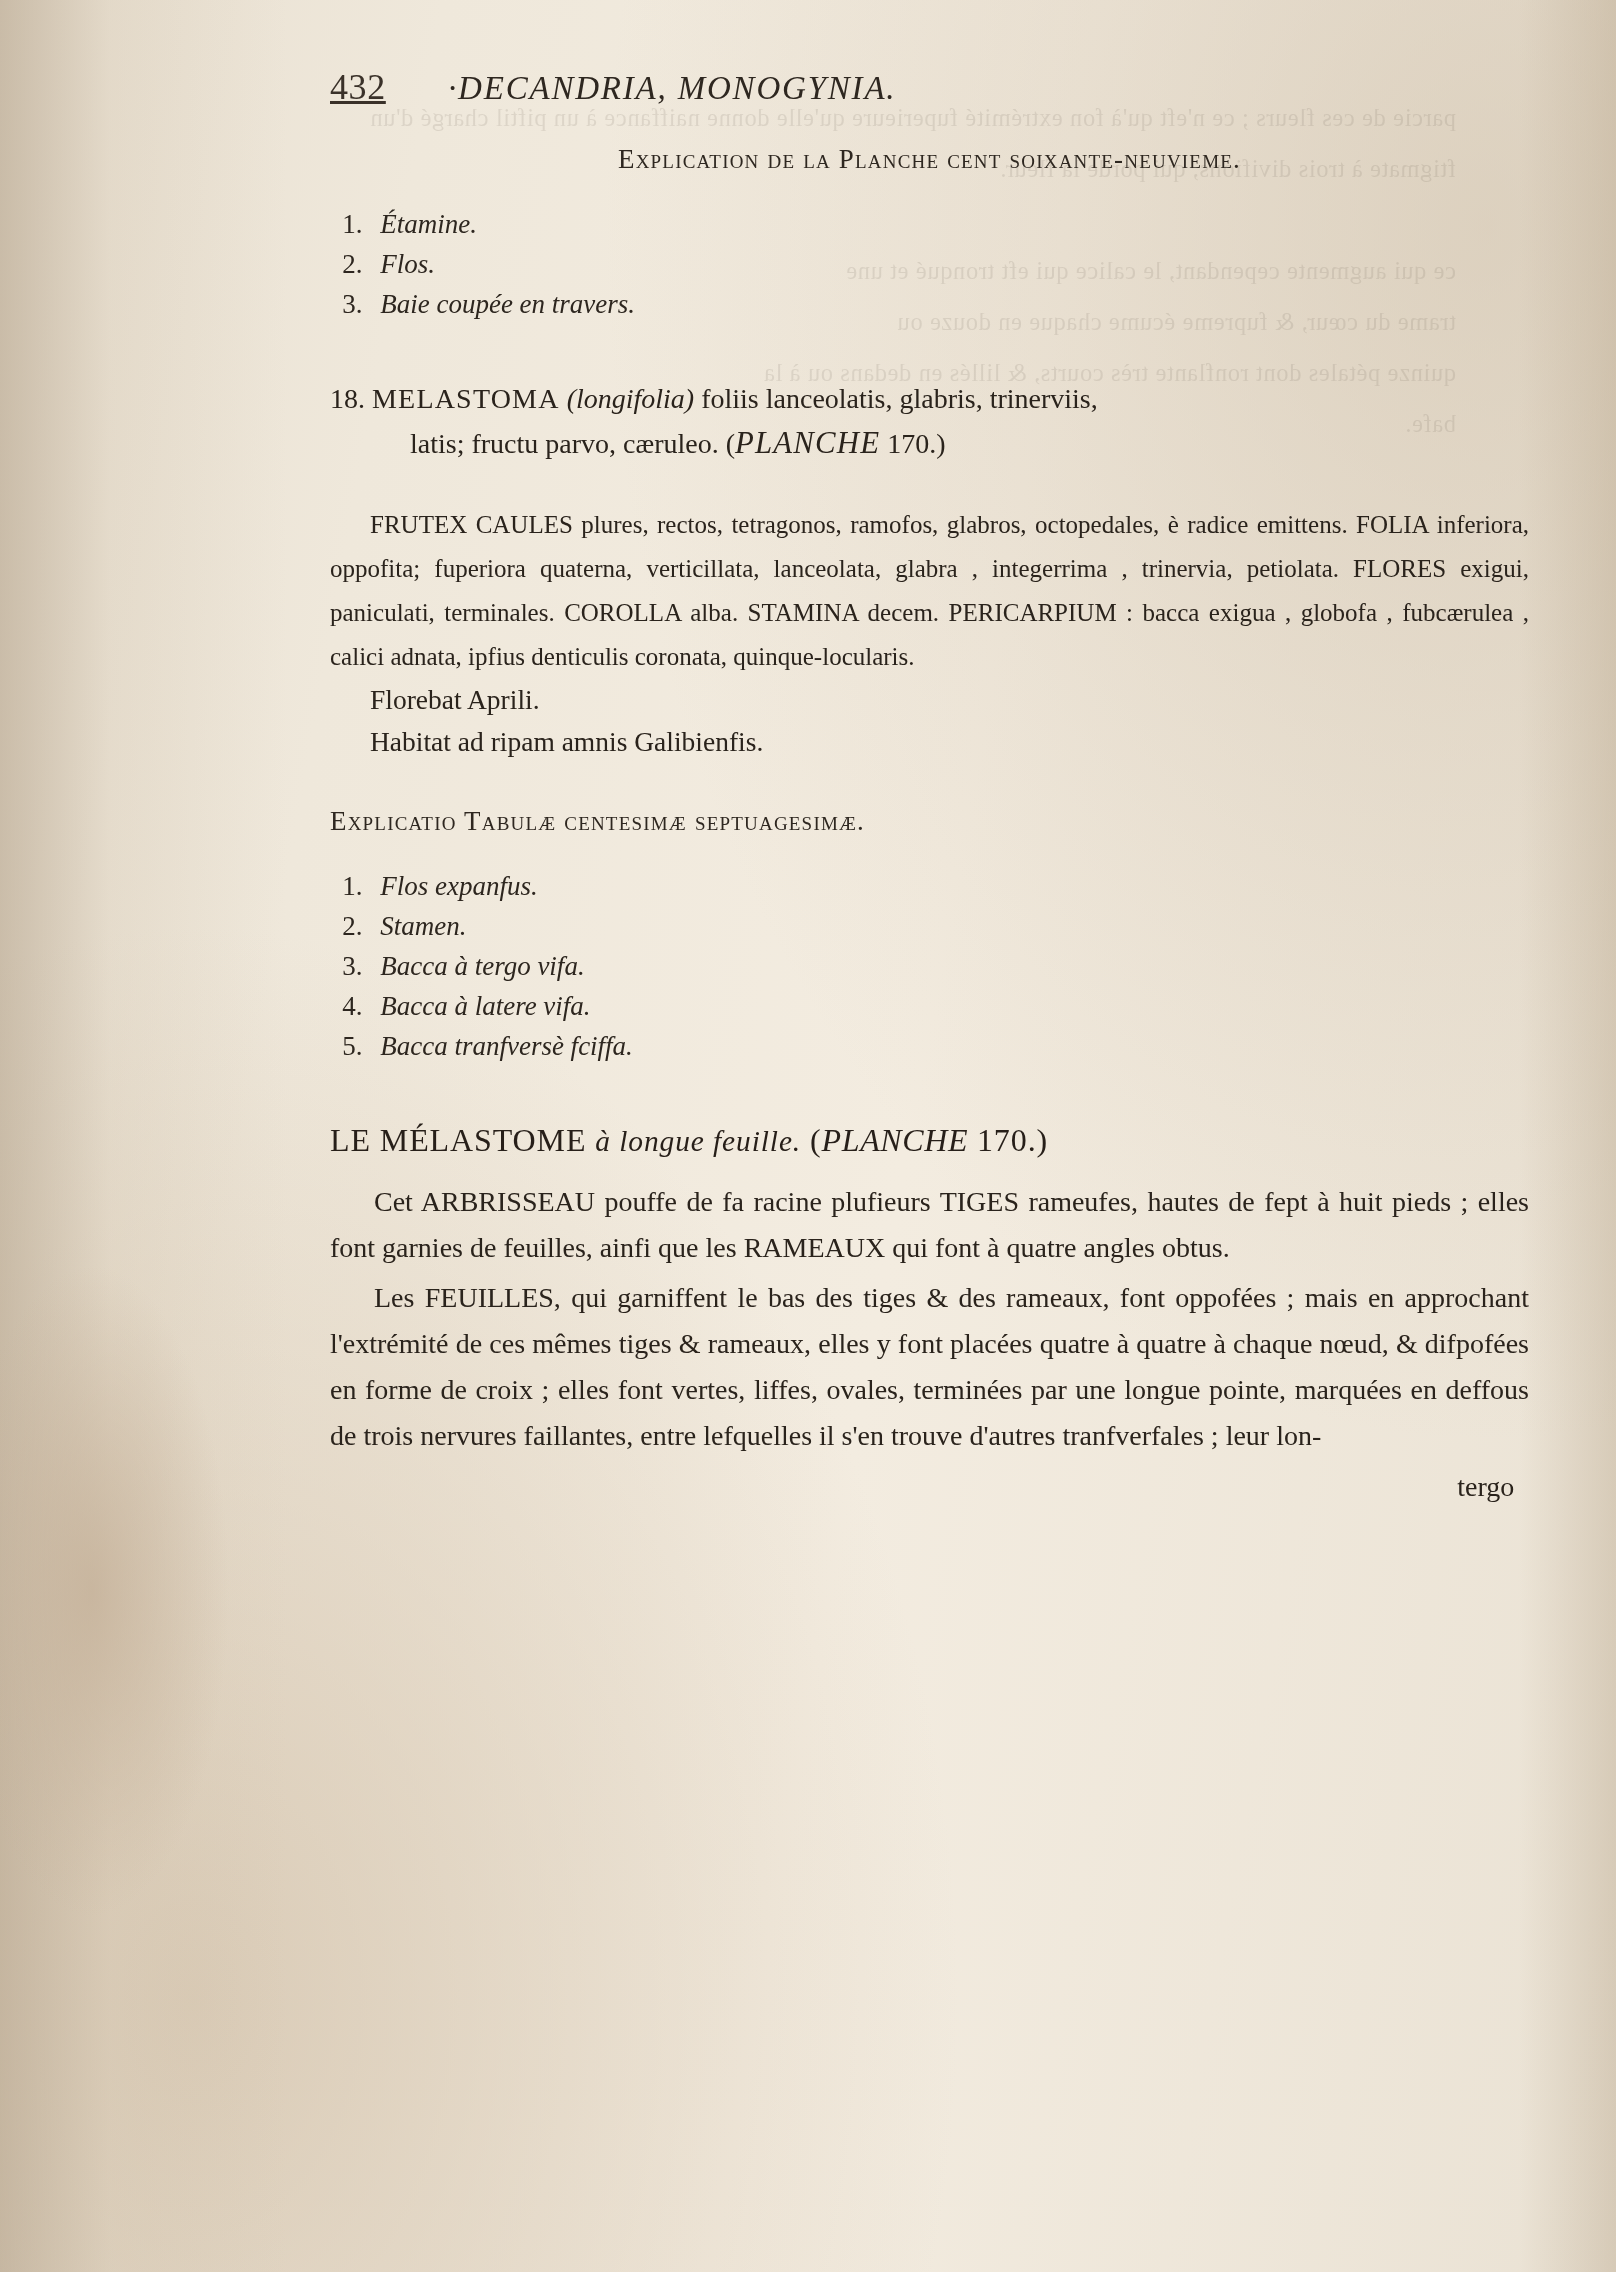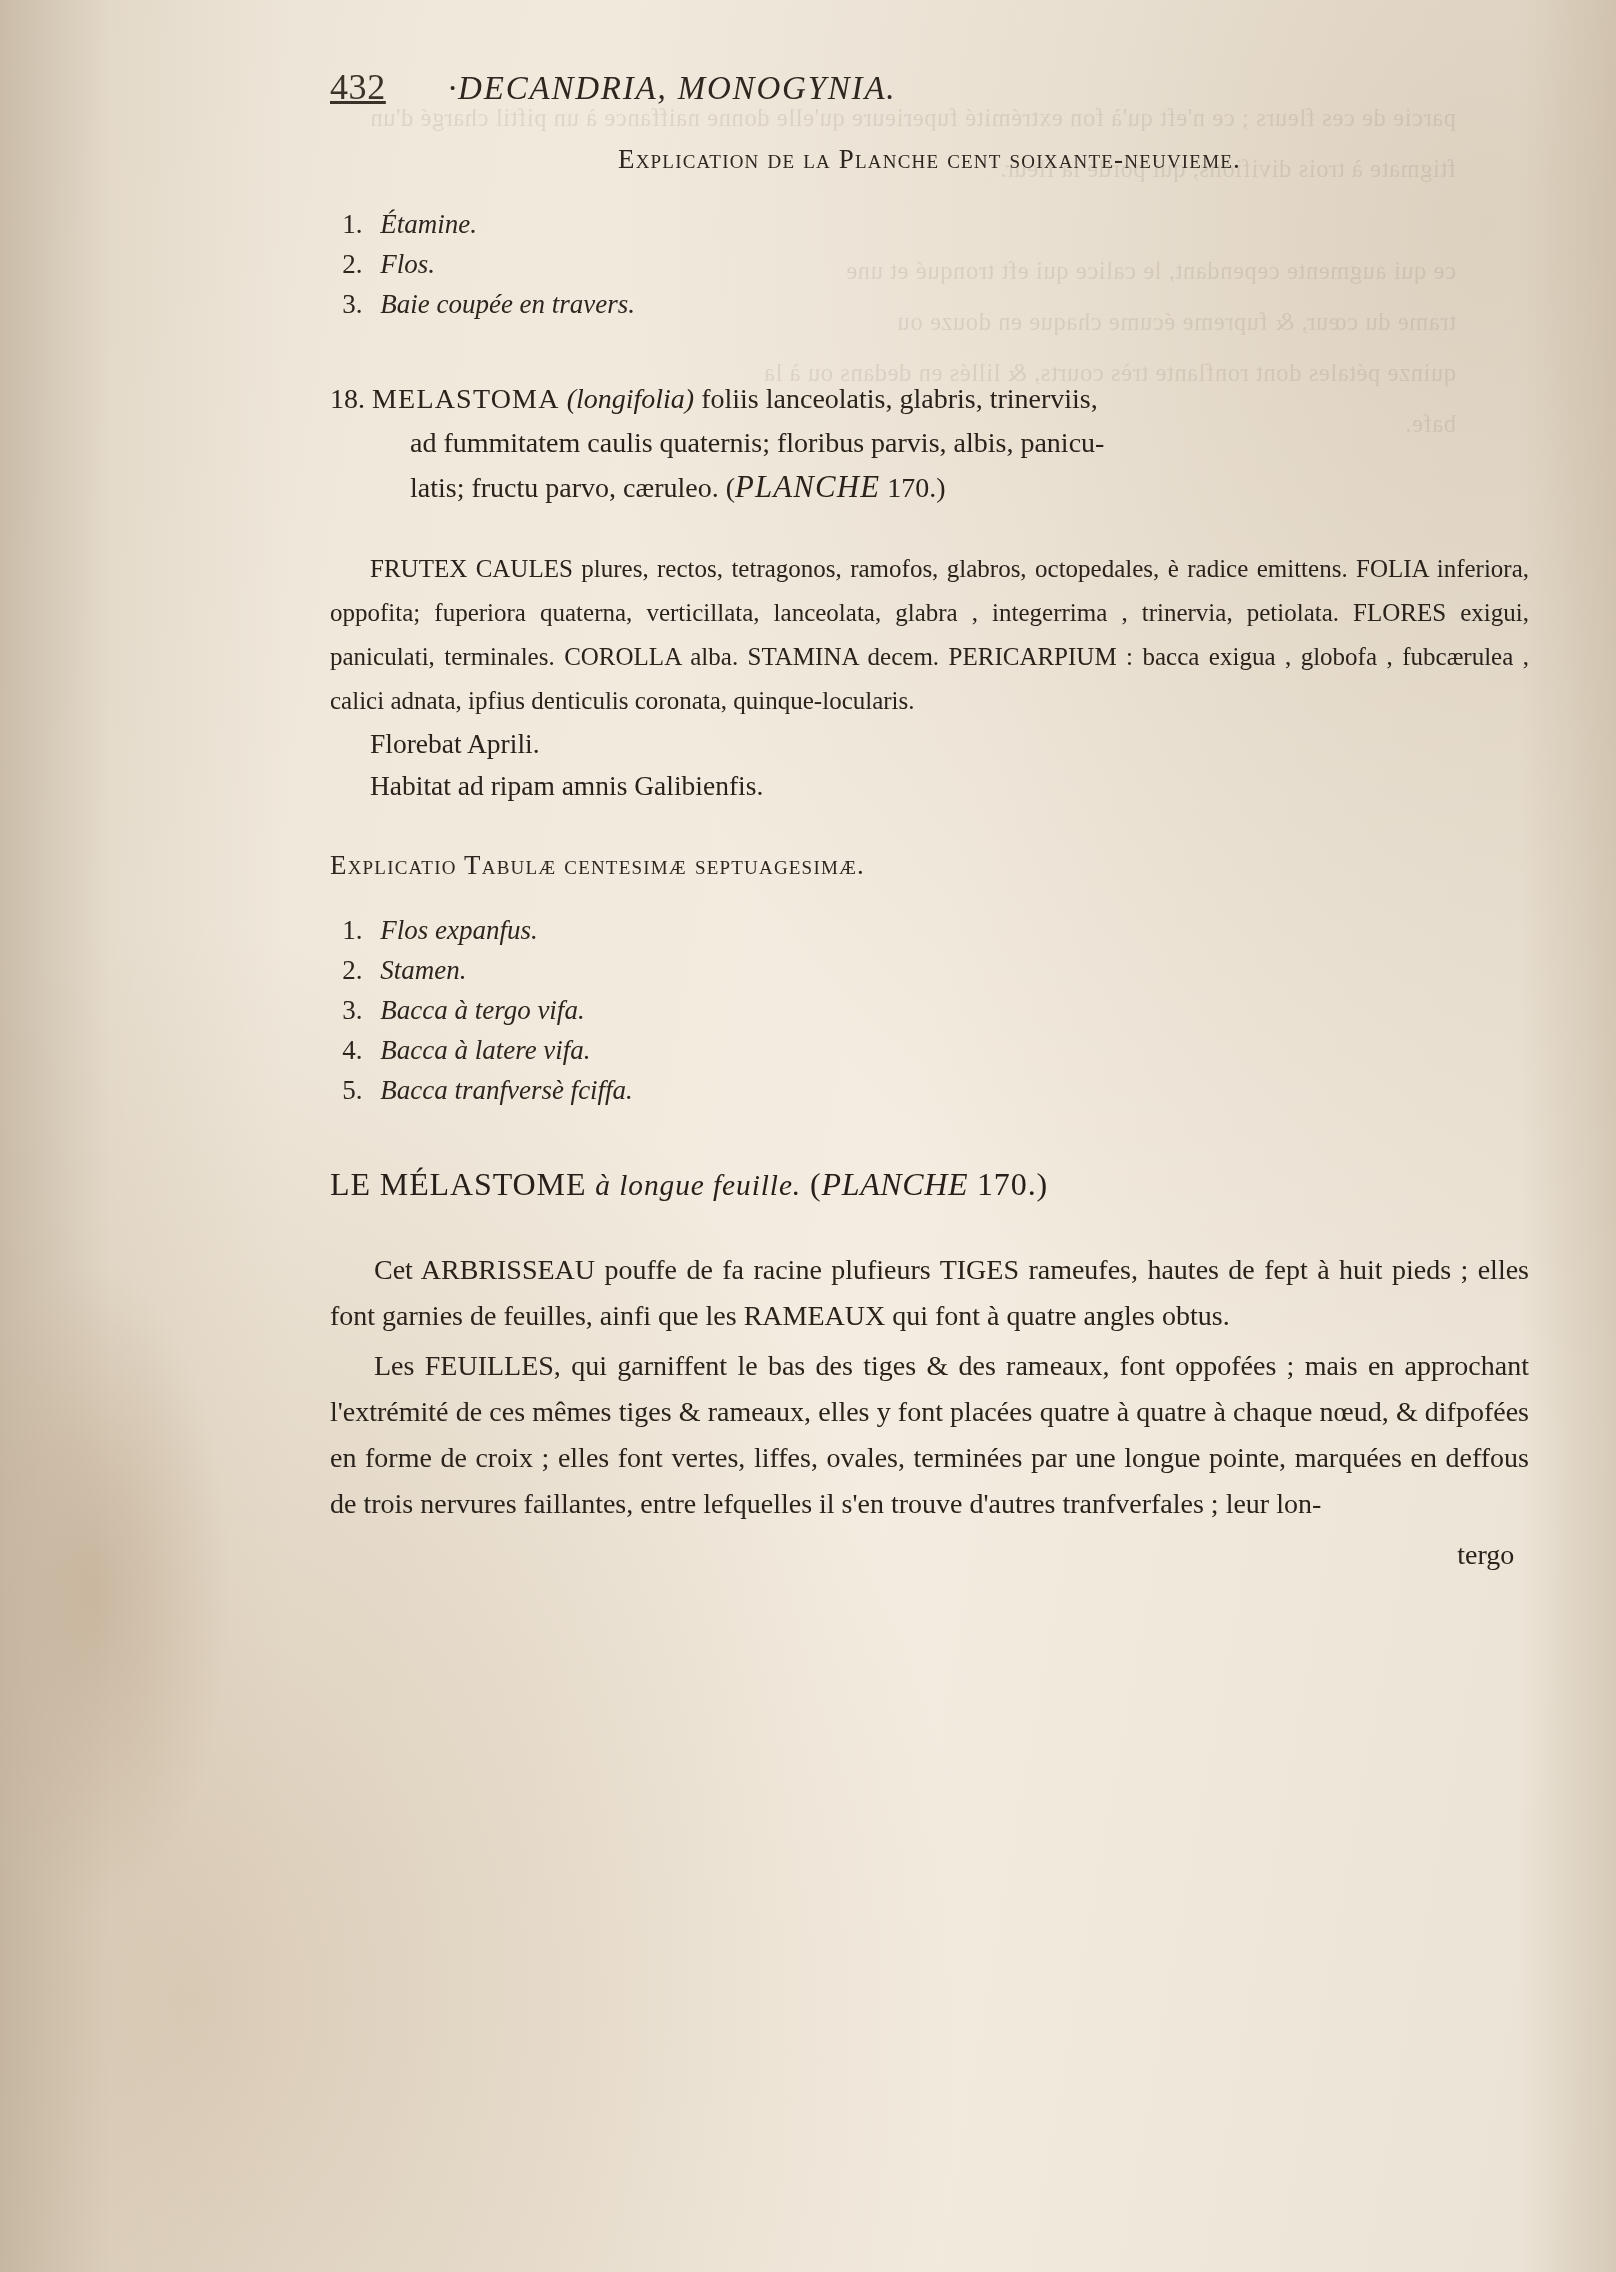--- a/index.html
+++ b/index.html
@@ -158,21 +158,21 @@
   .fr-title {
     margin-top: 56px;
     font-size: 32px;
     letter-spacing: 0.9px;
     color: #271f19;
   }
   .fr-title .ital { font-style: italic; font-size: 0.92em; }
   .fr-title .pl { font-variant: small-caps; font-style: italic; letter-spacing: 0.6px; }
 
   .fr-body {
-    margin-top: 44px;
+    margin-top: 20px;
     font-size: 28px;
     line-height: 46px;
     text-align: justify;
     color: #2a231c;
   }
   .fr-body p { margin: 0; }
   .fr-body p + p { margin-top: 3.7px; }
   .fr-body .ind { text-indent: 44px; }
   .catchword {
     text-align: right;
@@ -220,21 +220,20 @@
           <span class="n">3.</span>
           <span>Baie coupée en travers.</span>
         </div>
       </div>
 
       <div class="species-head">
         <span>18.</span>
         <span style="letter-spacing:1.2px;">MELASTOMA</span>
         <span class="ital">(longifolia)</span>
         <span>foliis lanceolatis, glabris, trinerviis,</span>
-        <span class="ind1">ad fummitatem caulis quaternis; floribus parvis, albis, panicu-</span>
         <span class="ind1">
           <span>latis; fructu parvo, cæruleo. (</span><span class="ital sc">PLANCHE</span>
           <span>170.)</span>
         </span>
       </div>
 
       <div class="latin-body">
         <span class="first">FRUTEX CAULES plures, rectos, tetragonos, ramofos, glabros, octopedales, è radice emittens. FOLIA inferiora, oppofita; fuperiora quaterna, verticillata, lanceolata, glabra , integerrima , trinervia, petiolata. FLORES exigui, paniculati, terminales. COROLLA alba. STAMINA decem. PERICARPIUM : bacca exigua , globofa , fubcærulea , calici adnata, ipfius denticulis coronata, quinque-locularis.</span>
       </div>
       <div class="oneline">Florebat Aprili.</div>

